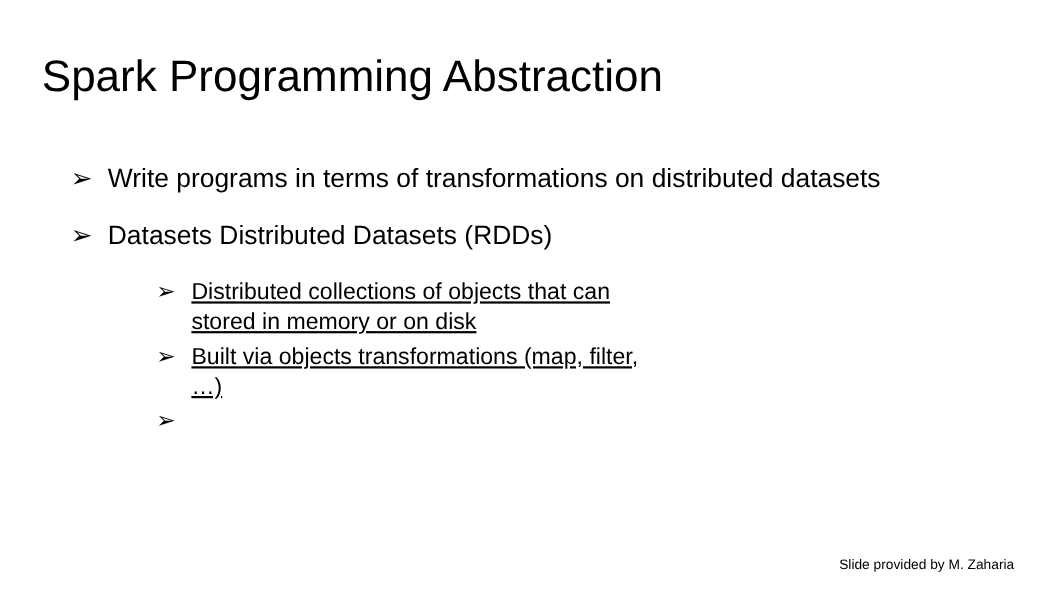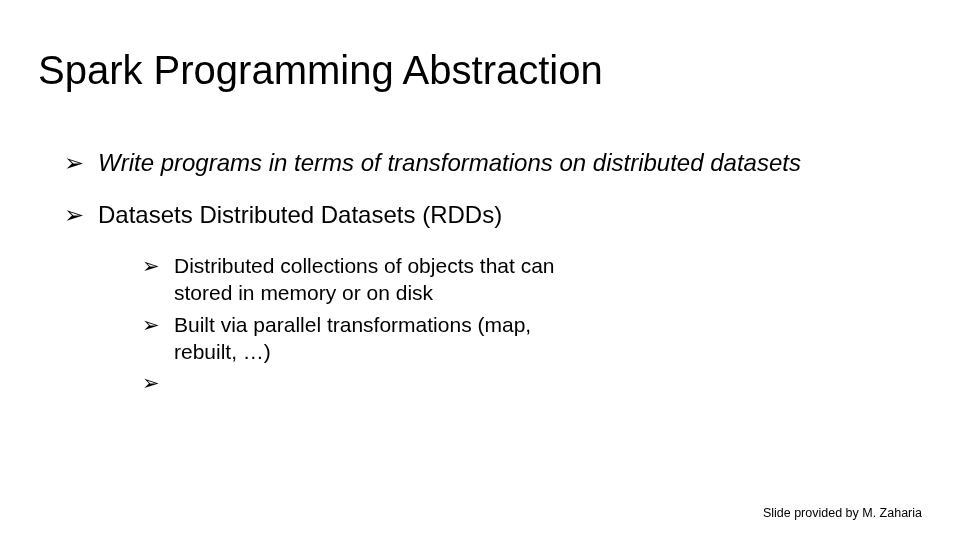--- a/index.html
+++ b/index.html
@@ -40,39 +40,39 @@
   }
   .lvl1 .marker {
     width: 34px;
     flex: 0 0 34px;
     font-family: Arial, sans-serif;
   }
   .lvl1 .text {
     flex: 1;
   }
   .italic {
-    font-style: italic;
   }
   .sublist {
     margin-top: 6px;
     margin-left: 78px;
   }
   .lvl2 {
     font-size: 21px;
     line-height: 1.3;
     margin-bottom: 4px;
     display: flex;
   }
   .lvl2 .marker {
     width: 32px;
     flex: 0 0 32px;
   }
   .lvl2 .text {
     flex: 1;
     max-width: 420px;
+    text-decoration: underline;
   }
   .footer {
     position: absolute;
     bottom: 20px;
     right: 38px;
     font-size: 12.5px;
     color: #000000;
     text-align: right;
   }
   .marker {
@@ -98,21 +98,21 @@
       <div class="text">Datasets Distributed Datasets (RDDs)</div>
     </div>
 
     <div class="sublist">
       <div class="lvl2">
         <div class="marker">➢</div>
         <div class="text">Distributed collections of objects that can stored in memory or on disk</div>
       </div>
       <div class="lvl2">
         <div class="marker">➢</div>
-        <div class="text">Built via parallel transformations (map, rebuilt, …)</div>
+        <div class="text">Built via objects transformations (map, filter, …)</div>
       </div>
       <div class="lvl2">
         <div class="marker">➢</div>
       </div>
     </div>
 
   </div>
 
   <div class="footer">Slide provided by M. Zaharia</div>
 

